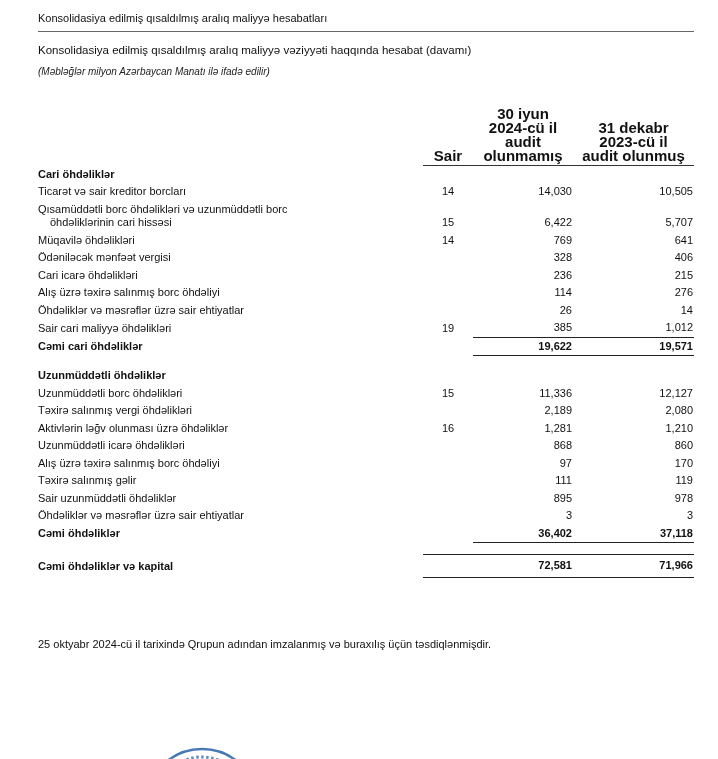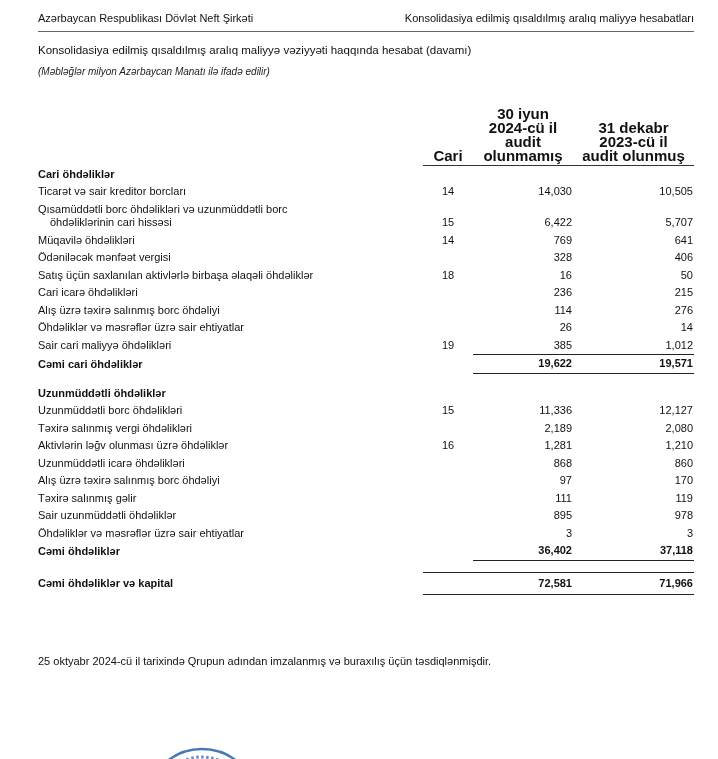--- a/index.html
+++ b/index.html
@@ -32,33 +32,32 @@
   td.line-below{border-bottom:1px solid #222;}
   .doc-footer{font-size:11px;margin-top:60px;}
   .stamp{position:absolute;left:142px;top:745px;width:120px;height:120px;pointer-events:none;}
 </style>
 </head>
 <body>
 
 <div class="page">
 
   <div class="doc-header">
-    <span class="hdr-left">Azərbaycan Respublikası Dövlət Neft Şirkəti</span>
     <span class="hdr-right">Konsolidasiya edilmiş qısaldılmış aralıq maliyyə hesabatları</span>
   </div>
 
   <div class="doc-title">Konsolidasiya edilmiş qısaldılmış aralıq maliyyə vəziyyəti haqqında hesabat (davamı)</div>
 
   <div class="doc-note">(Məbləğlər milyon Azərbaycan Manatı ilə ifadə edilir)</div>
 
   <table class="statement">
     <thead>
       <tr>
         <th class="h-label"></th>
-        <th class="h-qeyd">Cari</th>
+        <th class="h-qeyd">Sair</th>
         <th class="h-col h-col1">30 iyun
 2024-cü il
 audit olunmamış</th>
         <th class="h-col h-col2">31 dekabr
 2023-cü il
 audit olunmuş</th>
       </tr>
     </thead>
     <tbody>
         <tr class="bold">
@@ -86,26 +85,20 @@
           <td class="c-val">769</td>
           <td class="c-val">641</td>
         </tr>
         <tr>
           <td class="c-label">Ödəniləcək mənfəət vergisi</td>
           <td class="c-qeyd"></td>
           <td class="c-val">328</td>
           <td class="c-val">406</td>
         </tr>
         <tr>
-          <td class="c-label">Satış üçün saxlanılan aktivlərlə birbaşa əlaqəli öhdəliklər</td>
-          <td class="c-qeyd">18</td>
-          <td class="c-val">16</td>
-          <td class="c-val">50</td>
-        </tr>
-        <tr>
           <td class="c-label">Cari icarə öhdəlikləri</td>
           <td class="c-qeyd"></td>
           <td class="c-val">236</td>
           <td class="c-val">215</td>
         </tr>
         <tr>
           <td class="c-label">Alış üzrə təxirə salınmış borc öhdəliyi</td>
           <td class="c-qeyd"></td>
           <td class="c-val">114</td>
           <td class="c-val">276</td>

